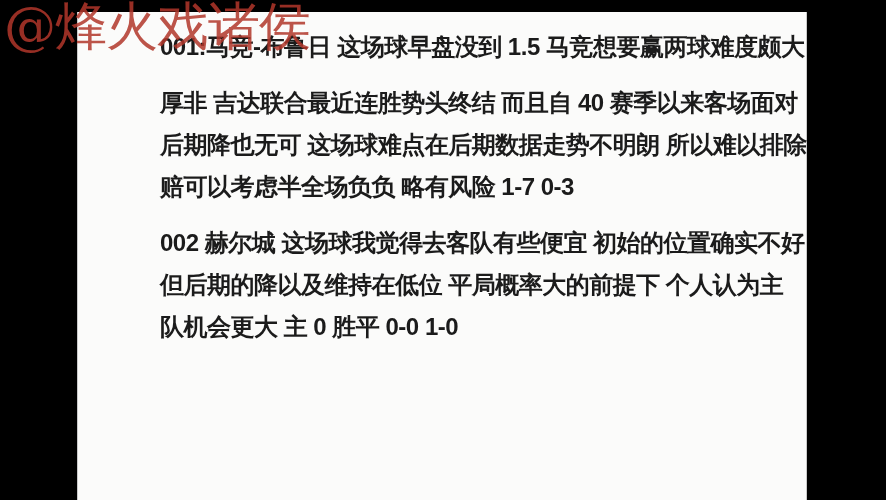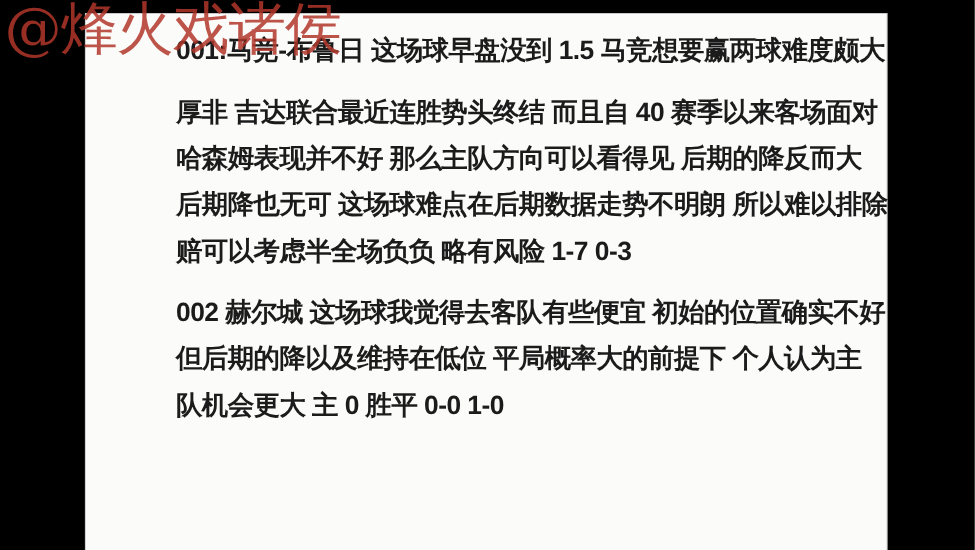--- a/index.html
+++ b/index.html
@@ -73,21 +73,20 @@
 <div class="letterbox left"></div>
 <div class="letterbox right"></div>
 
 <div class="page" style="background: rgb(251, 251, 250); margin-top: 12px;">
   <div class="text-block" style="color: rgb(27, 27, 27);">
       <div class="paragraph">
         <div class="text-line">001:马竞-布鲁日  这场球早盘没到 1.5 马竞想要赢两球难度颇大</div>
       </div>
       <div class="paragraph">
         <div class="text-line">厚非  吉达联合最近连胜势头终结  而且自 40 赛季以来客场面对</div>
-        <div class="text-line">哈森姆表现并不好  那么主队方向可以看得见  后期的降反而大</div>
         <div class="text-line">后期降也无可  这场球难点在后期数据走势不明朗  所以难以排除</div>
         <div class="text-line">赔可以考虑半全场负负  略有风险  1-7 0-3</div>
       </div>
       <div class="paragraph">
         <div class="text-line">002 赫尔城  这场球我觉得去客队有些便宜  初始的位置确实不好</div>
         <div class="text-line">但后期的降以及维持在低位  平局概率大的前提下  个人认为主</div>
         <div class="text-line">队机会更大  主 0  胜平  0-0 1-0</div>
       </div>
     </div>
 </div>

